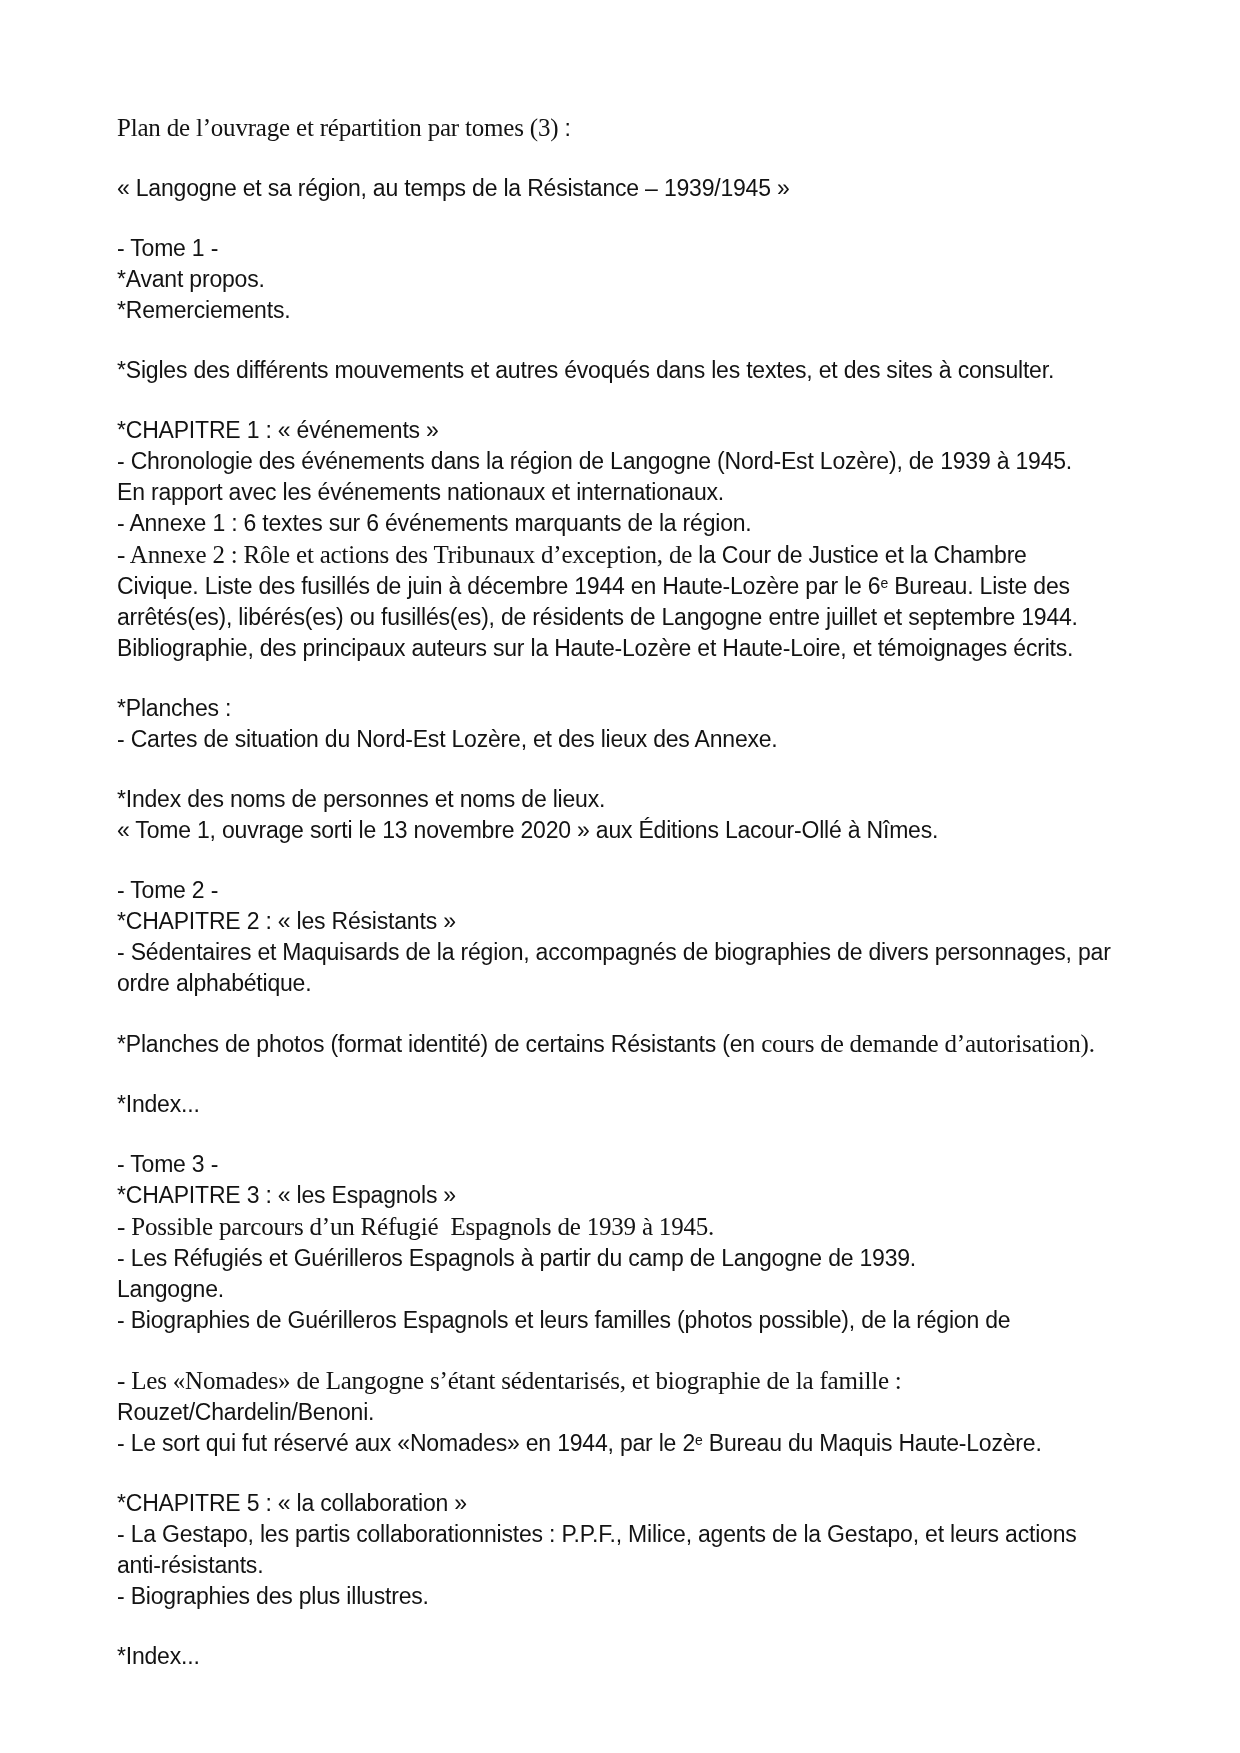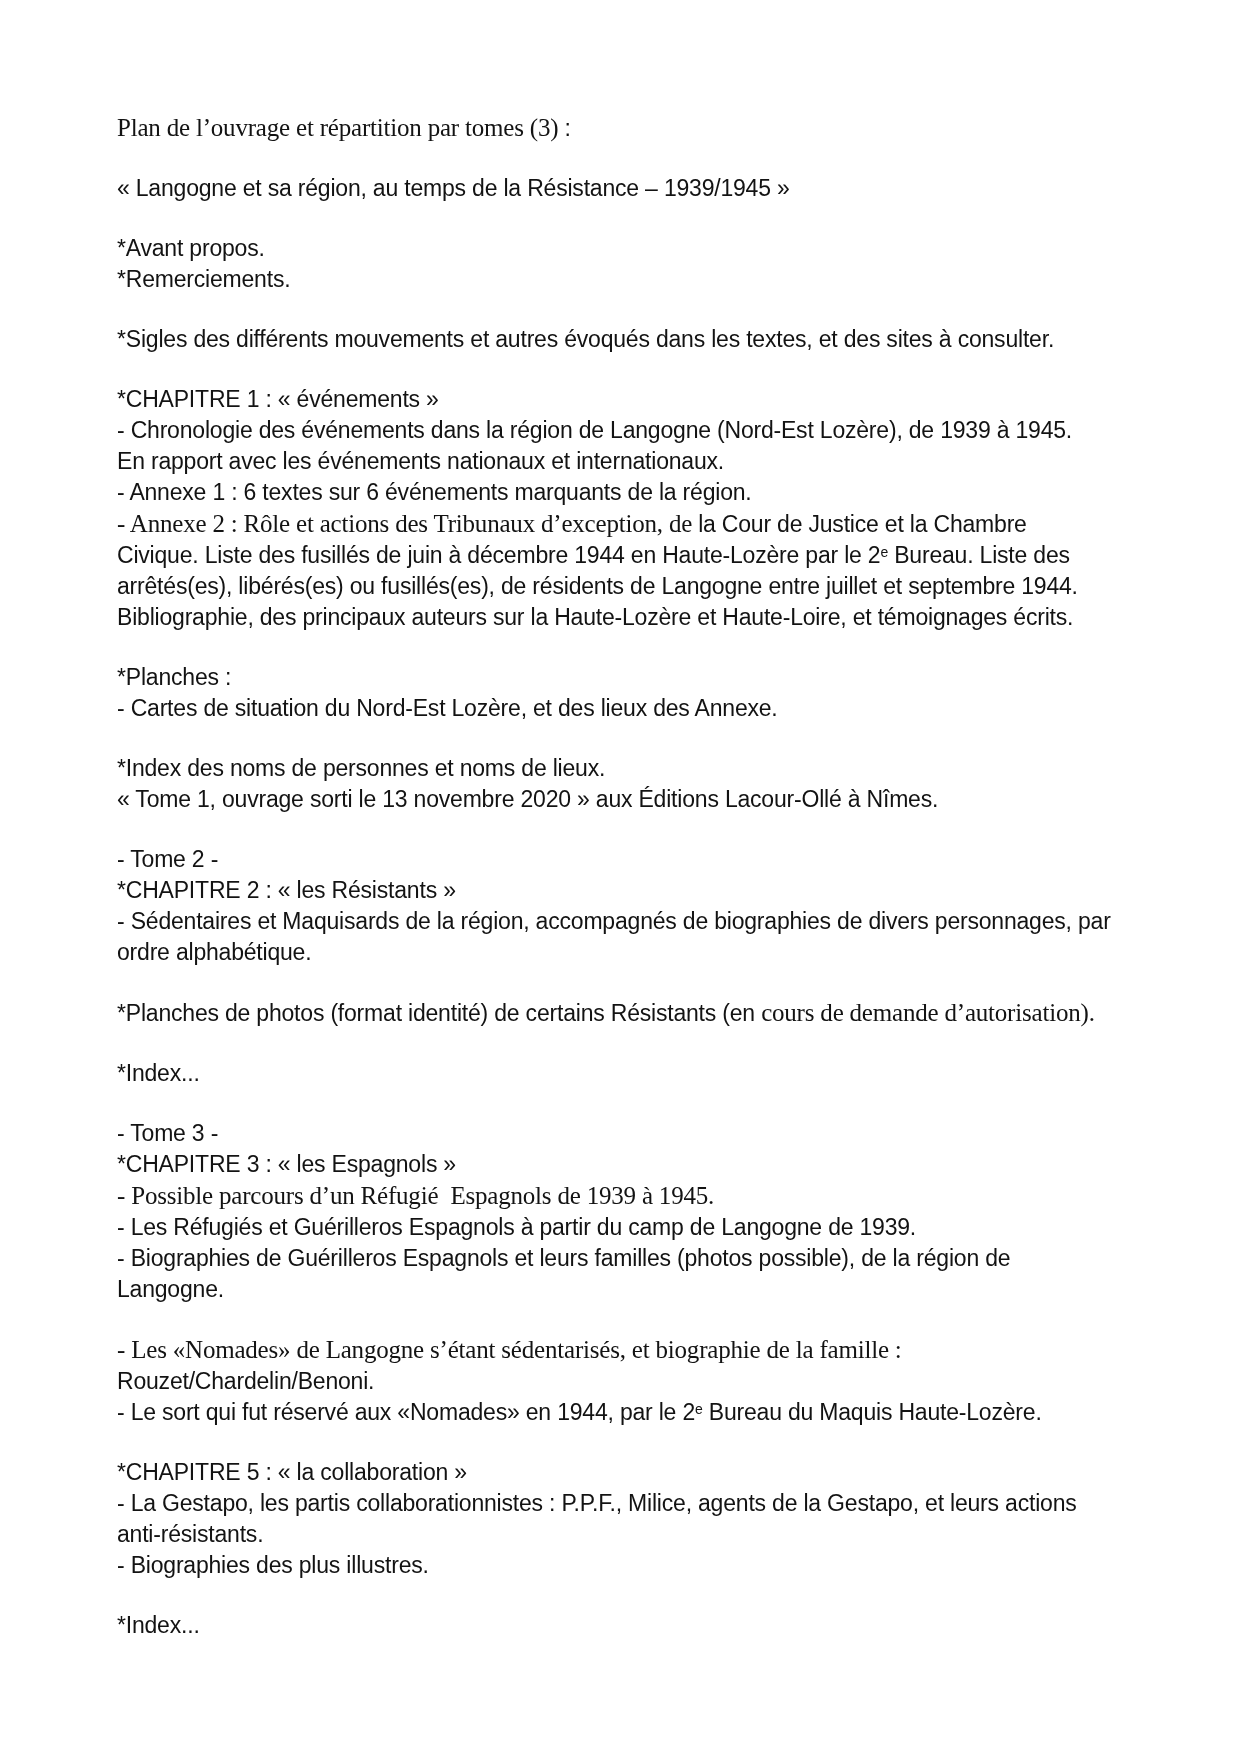--- a/index.html
+++ b/index.html
@@ -46,33 +46,34 @@
 <body>
 
 <main class="page" style="background: rgb(255, 255, 255); color: rgb(19, 19, 19);">
     <div class="para">
       <div class="line"><span class="f-serif">Plan de l’ouvrage et répartition par tomes (3) </span><span class="f-sans">:</span></div>
     </div>
     <div class="para">
       <div class="line"><span class="f-sans">« Langogne et sa région, au temps de la Résistance – 1939/1945 »</span></div>
     </div>
     <div class="para">
+      <div class="line"><span class="f-sans">- Tome 1 -</span></div>
       <div class="line"><span class="f-sans">*Avant propos.</span></div>
       <div class="line"><span class="f-sans">*Remerciements.</span></div>
     </div>
     <div class="para">
       <div class="line"><span class="f-sans">*Sigles des différents mouvements et autres évoqués dans les textes, et des sites à consulter.</span></div>
     </div>
     <div class="para">
       <div class="line"><span class="f-sans">*CHAPITRE 1 : « événements »</span></div>
       <div class="line"><span class="f-sans">- Chronologie des événements dans la région de Langogne (Nord-Est Lozère), de 1939 à 1945.</span></div>
       <div class="line"><span class="f-sans">En rapport avec les événements nationaux et internationaux.</span></div>
       <div class="line"><span class="f-sans">- Annexe 1 : 6 textes sur 6 événements marquants de la région.</span></div>
       <div class="line"><span class="f-serif">- Annexe 2 : Rôle et actions des Tribunaux d’exception, de </span><span class="f-sans">la Cour de Justice et la Chambre</span></div>
-      <div class="line"><span class="f-sans">Civique. Liste des fusillés de juin à décembre 1944 en Haute-Lozère par le 2</span><sup class="f-sans seg-sup">e</sup><span class="f-sans"> Bureau. Liste des</span></div>
+      <div class="line"><span class="f-sans">Civique. Liste des fusillés de juin à décembre 1944 en Haute-Lozère par le 6</span><sup class="f-sans seg-sup">e</sup><span class="f-sans"> Bureau. Liste des</span></div>
       <div class="line"><span class="f-sans">arrêtés(es), libérés(es) ou fusillés(es), de résidents de Langogne entre juillet et septembre 1944.</span></div>
       <div class="line"><span class="f-sans">Bibliographie, des principaux auteurs sur la Haute-Lozère et Haute-Loire, et témoignages écrits.</span></div>
     </div>
     <div class="para">
       <div class="line"><span class="f-sans">*Planches :</span></div>
       <div class="line"><span class="f-sans">- Cartes de situation du Nord-Est Lozère, et des lieux des Annexe.</span></div>
     </div>
     <div class="para">
       <div class="line"><span class="f-sans">*Index des noms de personnes et noms de lieux.</span></div>
       <div class="line"><span class="f-sans">« Tome 1, ouvrage sorti le 13 novembre 2020 » aux Éditions Lacour-Ollé à Nîmes.</span></div>
@@ -87,22 +88,22 @@
       <div class="line"><span class="f-sans">*Planches de photos (format identité) de certains Résistants (en </span><span class="f-serif">cours de demande d’autorisation).</span></div>
     </div>
     <div class="para">
       <div class="line"><span class="f-sans">*Index...</span></div>
     </div>
     <div class="para">
       <div class="line"><span class="f-sans">- Tome 3 -</span></div>
       <div class="line"><span class="f-sans">*CHAPITRE 3 : « les Espagnols »</span></div>
       <div class="line"><span class="f-serif">- Possible parcours d’un Réfugié  Espagnols de 1939 à 1945.</span></div>
       <div class="line"><span class="f-sans">- Les Réfugiés et Guérilleros Espagnols à partir du camp de Langogne de 1939.</span></div>
+      <div class="line"><span class="f-sans">Langogne.</span></div>
       <div class="line"><span class="f-sans">- Biographies de Guérilleros Espagnols et leurs familles (photos possible), de la région de</span></div>
-      <div class="line"><span class="f-sans">Langogne.</span></div>
     </div>
     <div class="para">
       <div class="line"><span class="f-serif">- Les «Nomades» de Langogne s’étant sédentarisés, et biographie de la famille :</span></div>
       <div class="line"><span class="f-sans">Rouzet/Chardelin/Benoni.</span></div>
       <div class="line"><span class="f-sans">- Le sort qui fut réservé aux «Nomades» en 1944, par le 2</span><sup class="f-sans seg-sup">e</sup><span class="f-sans"> Bureau du Maquis Haute-Lozère.</span></div>
     </div>
     <div class="para">
       <div class="line"><span class="f-sans">*CHAPITRE 5 : « la collaboration »</span></div>
       <div class="line"><span class="f-sans">- La Gestapo, les partis collaborationnistes : P.P.F., Milice, agents de la Gestapo, et leurs actions</span></div>
       <div class="line"><span class="f-sans">anti-résistants.</span></div>

